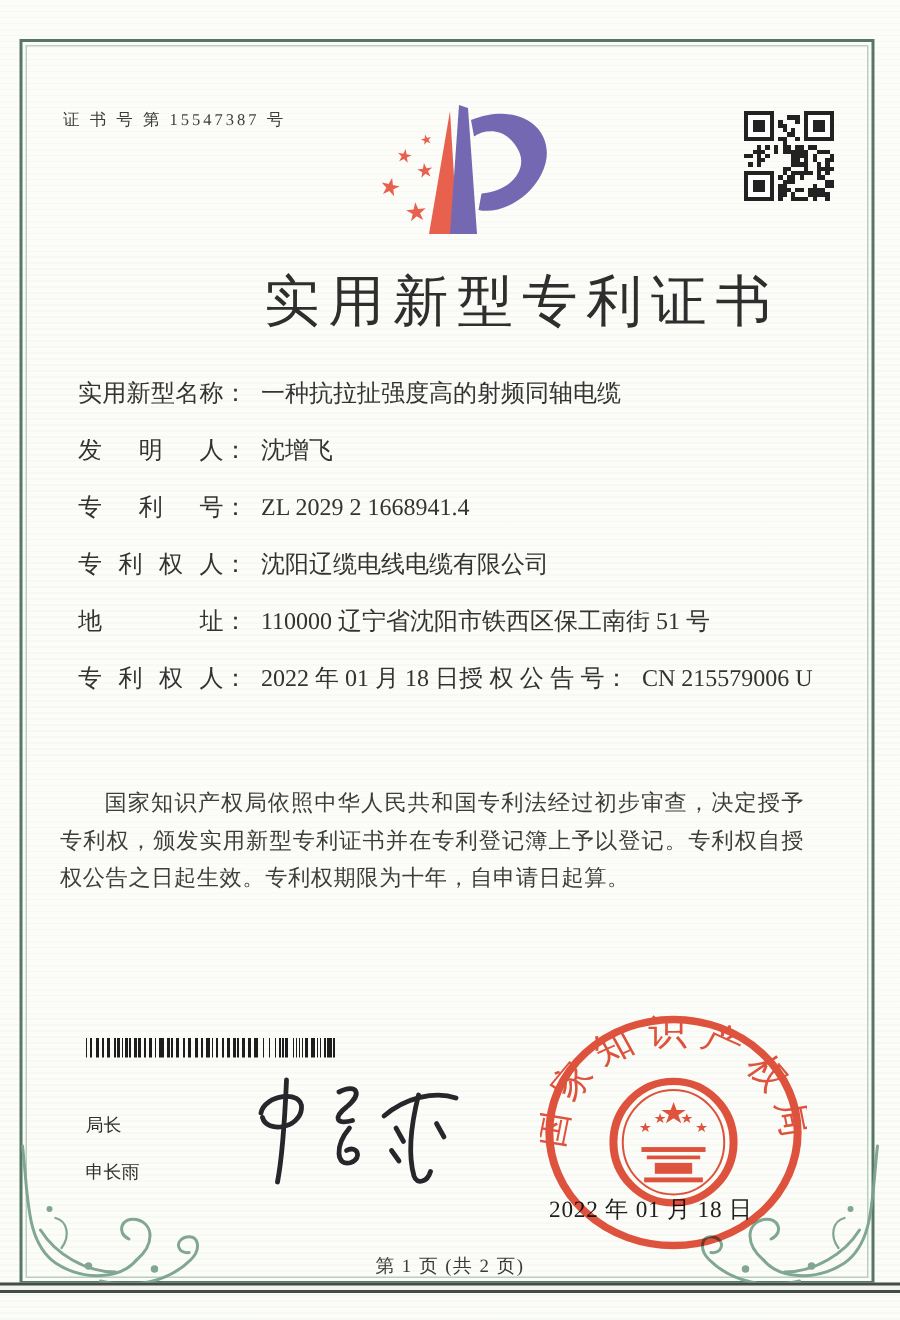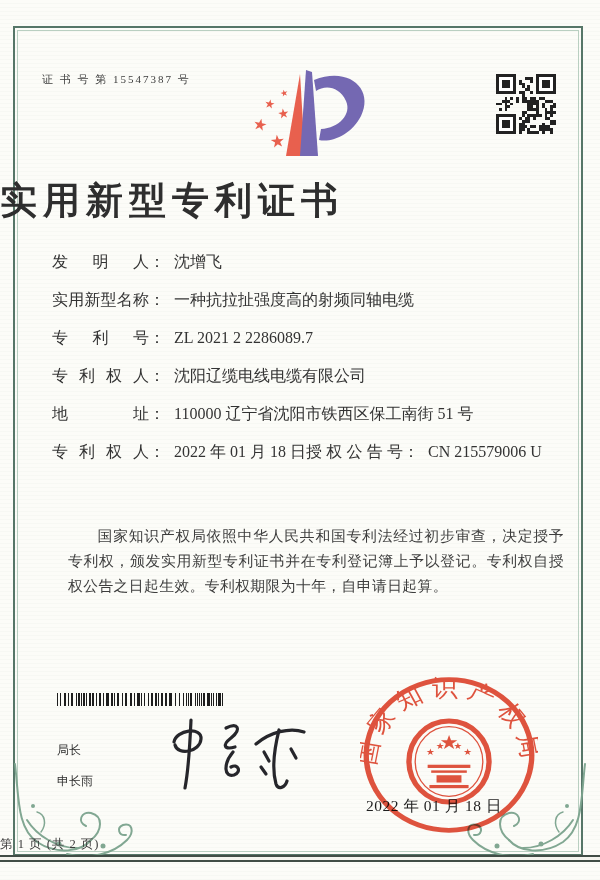--- a/index.html
+++ b/index.html
@@ -30,56 +30,56 @@
     background:#f4f4ee;
   }
   .cert-no {
     position:absolute; left:42px; top:72px;
     font-size:11px; color:#3c3c3c; letter-spacing:2px;
   }
   .logo { position:absolute; left:228px; top:58px; width:150px; height:110px; }
   .qr { position:absolute; left:496px; top:74px; width:60px; height:60px; }
   .title {
     position:absolute; left:0; top:176px; width:520px;
-    text-align:left; font-size:37px; font-weight:700;
+    text-align:right; font-size:37px; font-weight:400;
     color:#2e2e2e; letter-spacing:6px;
   }
   .fields { position:absolute; left:52px; top:252px; width:500px; }
   .frow { height:24px; margin-bottom:14px; font-size:16px; color:#333; white-space:nowrap; }
   .flabel {
     display:inline-block; width:97px;
     text-align:justify; text-align-last:justify;
     color:#333;
   }
   .colon { margin-right:9px; }
   .grant-row { margin-top:7px; }
   .grant-no { }
   .body-text {
-    position:absolute; left:68px; top:524px; width:496px;
+    position:absolute; left:40px; top:524px; width:496px;
     font-size:14.8px; line-height:25px; color:#3d3d3d; letter-spacing:0.4px;
     text-align:justify;
   }
   .body-text p { text-indent:2em; }
   .barcode { position:absolute; left:57px; top:692px; width:168px; height:13px; }
   .signer {
     position:absolute; left:57px; top:735px;
     font-family:"Liberation Sans","DejaVu Sans",sans-serif;
     font-size:12px; color:#2f2f2f; line-height:31px;
   }
   .signature { position:absolute; left:158px; top:712px; width:165px; height:90px; }
   .seal-date {
     position:absolute; left:366px; top:796px; z-index:1;
     font-size:15.5px; color:#1f1f1f; letter-spacing:0.5px; white-space:nowrap;
   }
   .seal {
     position:absolute; left:360px; top:674px; width:178px; height:162px; z-index:2;
     mix-blend-mode:multiply; opacity:0.92;
   }
   .footer-page {
-    position:absolute; left:0; top:836px; width:600px; 
+    position:absolute; left:0; top:836px; width:600px; text-align:center;
     font-size:12.5px; color:#3a3a3a; letter-spacing:1px;
   }
   .flourish { position:absolute; width:132px; height:100px; opacity:0.95; }
   .flourish.bl { left:11px; top:762px; }
   .flourish.br { left:457px; top:762px; transform:scaleX(-1); }
 </style>
 </head>
 <body>
 
 <div class="page">
@@ -232,27 +232,27 @@
         <rect x="0" y="14" width="7" height="7" fill="#222"></rect>
         <rect x="1" y="15" width="5" height="5" fill="#fff"></rect>
         <rect x="2" y="16" width="3" height="3" fill="#222"></rect>
       </svg>
   </div>
 
   <h1 class="title">实用新型专利证书</h1>
 
   <div class="fields">
     <div class="frow">
+      <span class="flabel">实用新型名称</span><span class="colon">：</span><span>一种抗拉扯强度高的射频同轴电缆</span>
+    </div>
+    <div class="frow">
       <span class="flabel">发明人</span><span class="colon">：</span><span>沈增飞</span>
     </div>
     <div class="frow">
-      <span class="flabel">实用新型名称</span><span class="colon">：</span><span>一种抗拉扯强度高的射频同轴电缆</span>
-    </div>
-    <div class="frow">
-      <span class="flabel">专利号</span><span class="colon">：</span><span>ZL 2021 2 2286089.7</span>
+      <span class="flabel">专利号</span><span class="colon">：</span><span>ZL 2029 2 1668941.4</span>
     </div>
     <div class="frow">
       <span class="flabel">专利权人</span><span class="colon">：</span><span>沈阳辽缆电线电缆有限公司</span>
     </div>
     <div class="frow">
       <span class="flabel">地址</span><span class="colon">：</span><span>110000 辽宁省沈阳市铁西区保工南街 51 号</span>
     </div>
     <div class="frow grant-row">
       <span class="flabel">专利权人</span><span class="colon">：</span><span>2022 年 01 月 18 日</span><span class="grant-no"><span class="flabel">授权公告号</span><span class="colon">：</span><span>CN 215579006 U</span></span>
     </div>

